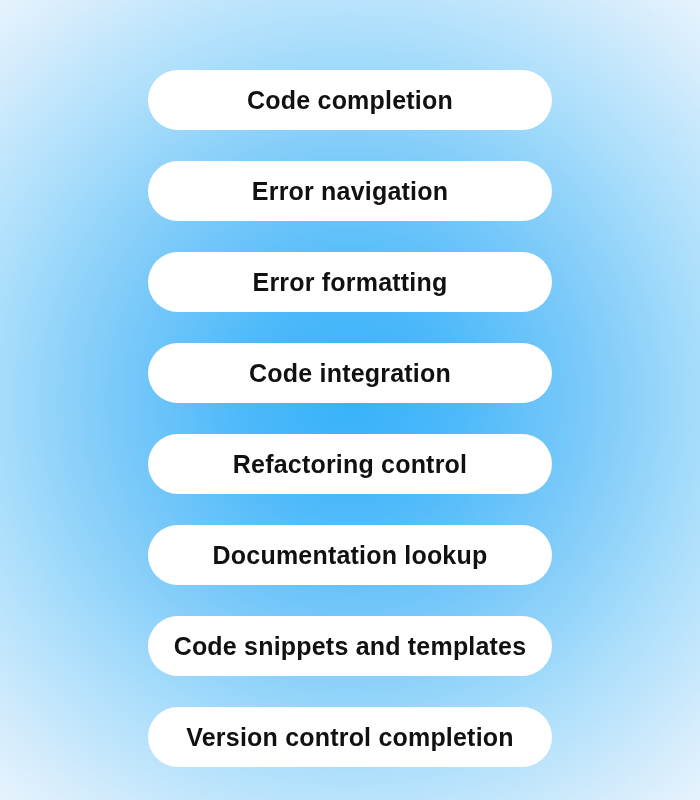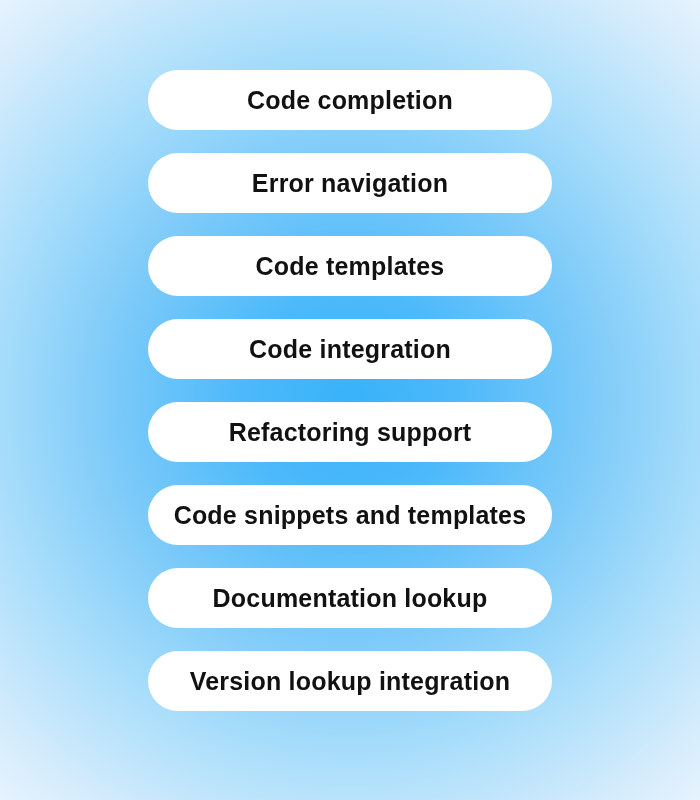--- a/index.html
+++ b/index.html
@@ -17,21 +17,21 @@
         #4cb9fa 20%,
         var(--bg-mid, #7ccaf9) 45%,
         var(--bg-edge, #aadefb) 68%,
         #d2ebfc 88%,
         var(--bg-corner, #e6f3fd) 100%);
     display: flex;
     flex-direction: column;
     align-items: center;
     box-sizing: border-box;
     padding-top: 70px;
-    row-gap: 23px;
+    row-gap: 31px;
     font-family: "Liberation Sans", "DejaVu Sans", sans-serif;
   }
   .pill {
     width: 404px;
     height: 60px;
     flex: 0 0 60px;
     background: var(--pill-bg, #ffffff);
     border-radius: 30px;
     display: flex;
     align-items: center;
@@ -49,30 +49,30 @@
 <body>
 
 <div class="canvas">
   <div class="pill">
     <span class="pill-label">Code completion</span>
   </div>
   <div class="pill">
     <span class="pill-label">Error navigation</span>
   </div>
   <div class="pill">
-    <span class="pill-label">Code templates</span>
+    <span class="pill-label">Error formatting</span>
   </div>
   <div class="pill">
     <span class="pill-label">Code integration</span>
   </div>
   <div class="pill">
-    <span class="pill-label">Refactoring support</span>
+    <span class="pill-label">Refactoring control</span>
+  </div>
+  <div class="pill">
+    <span class="pill-label">Documentation lookup</span>
   </div>
   <div class="pill">
     <span class="pill-label">Code snippets and templates</span>
   </div>
   <div class="pill">
-    <span class="pill-label">Documentation lookup</span>
-  </div>
-  <div class="pill">
-    <span class="pill-label">Version lookup integration</span>
+    <span class="pill-label">Version control completion</span>
   </div>
 </div>
 
 </body></html>

